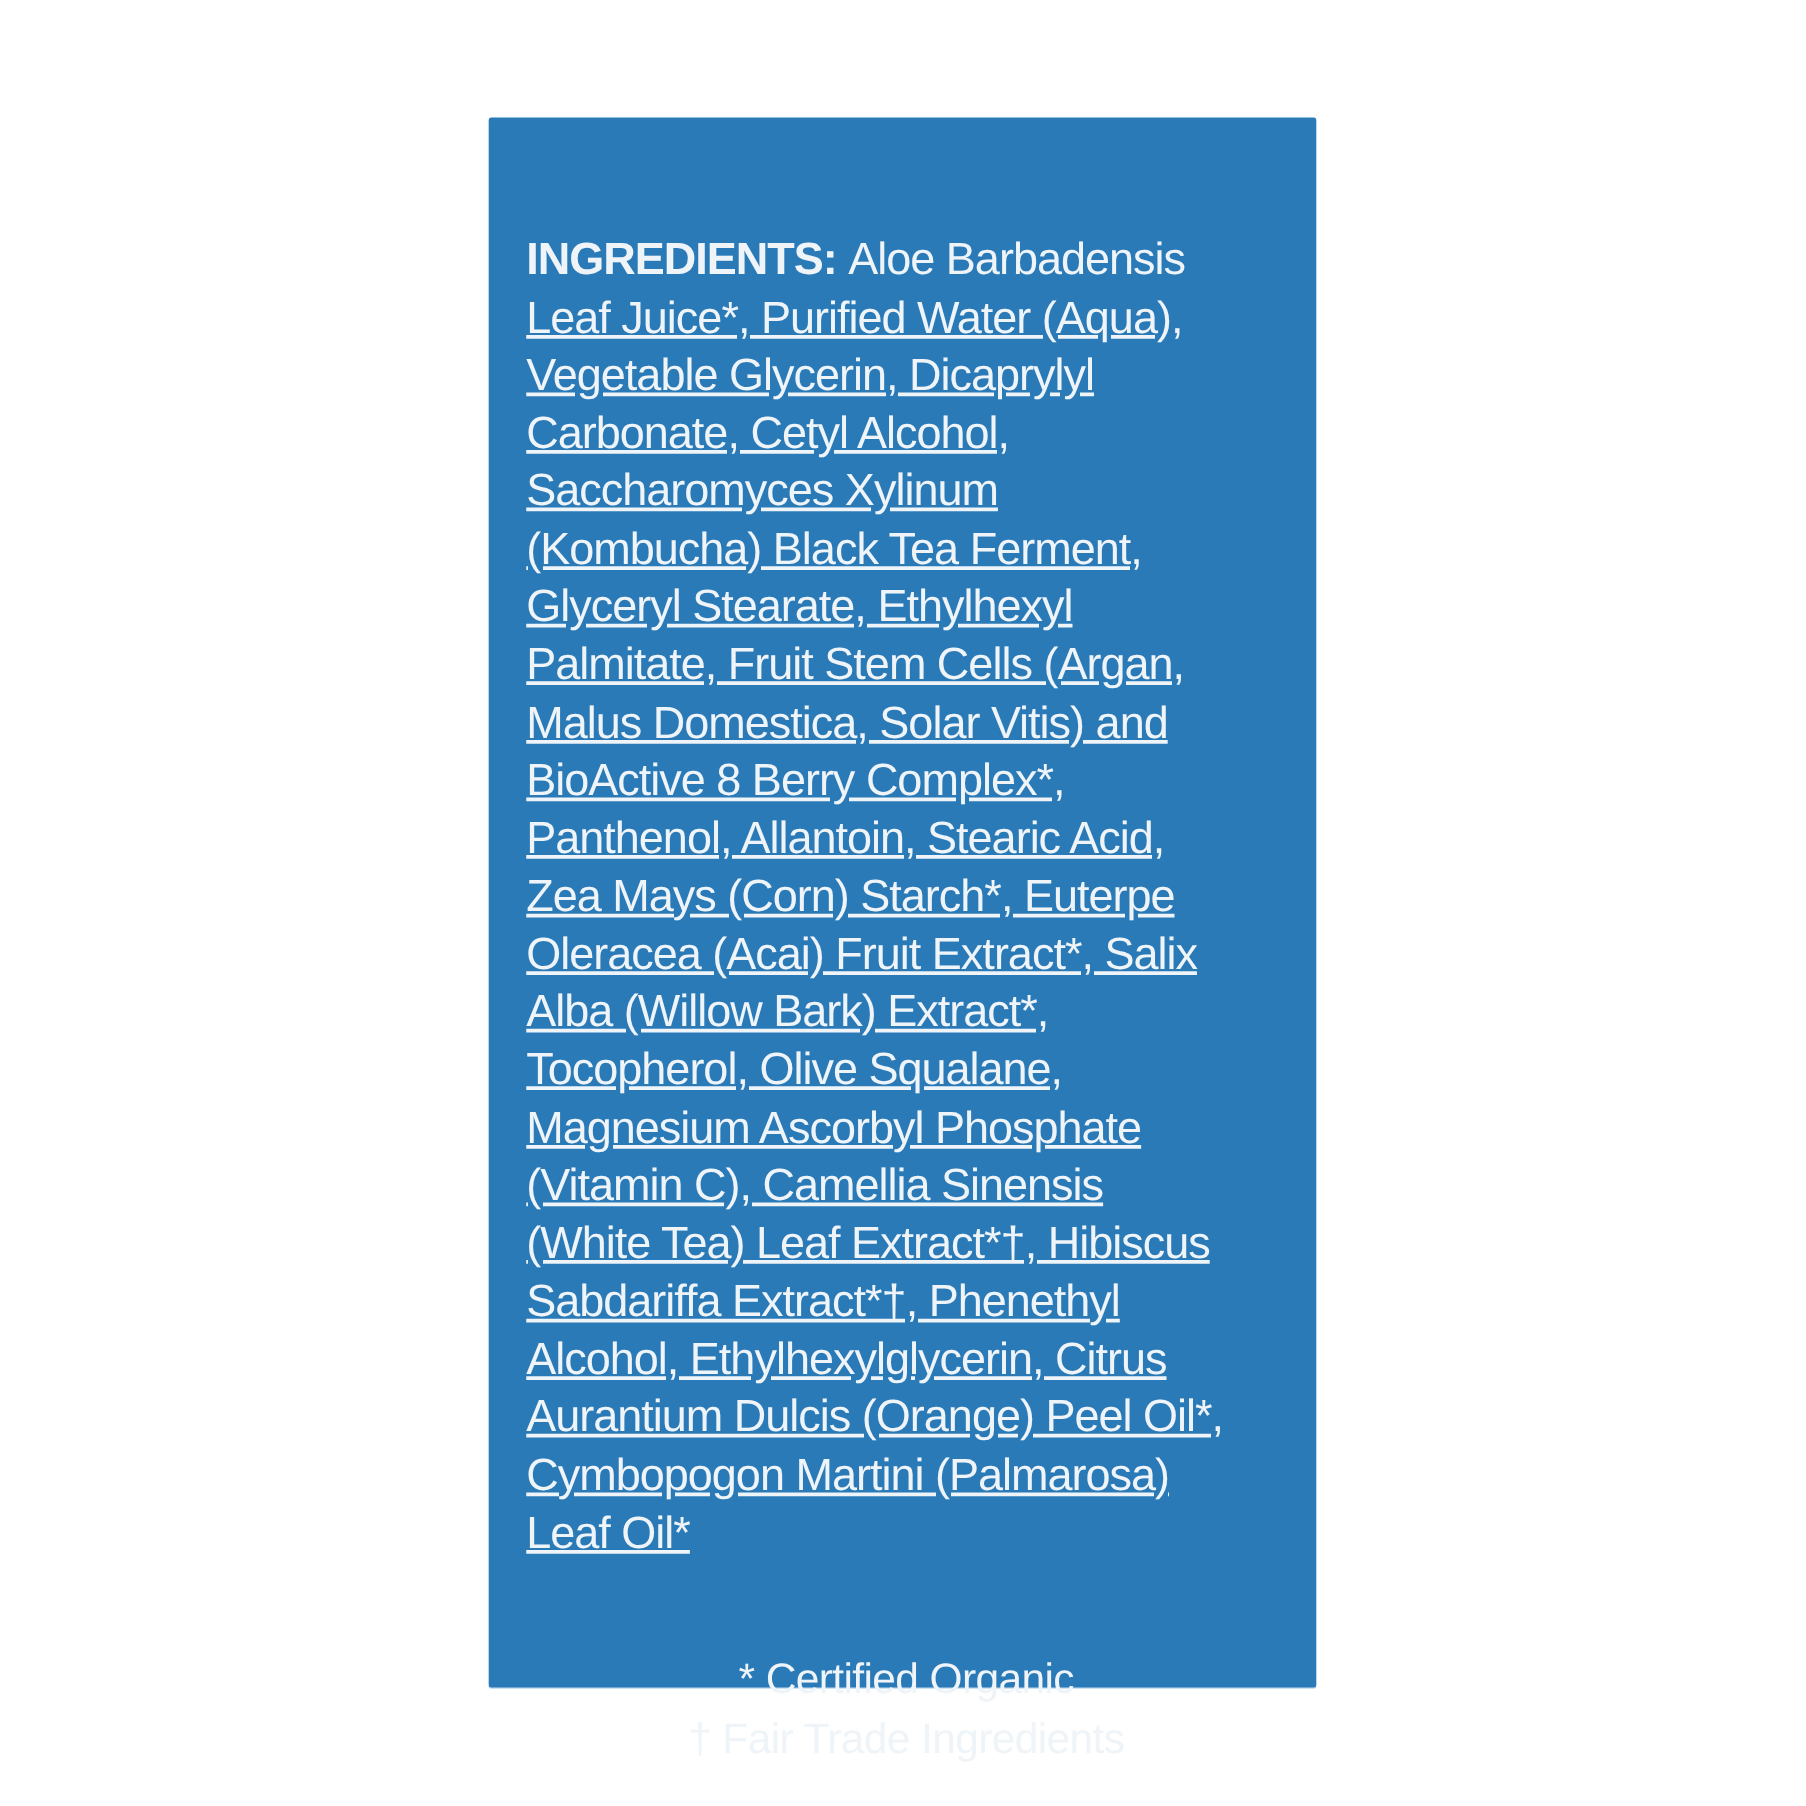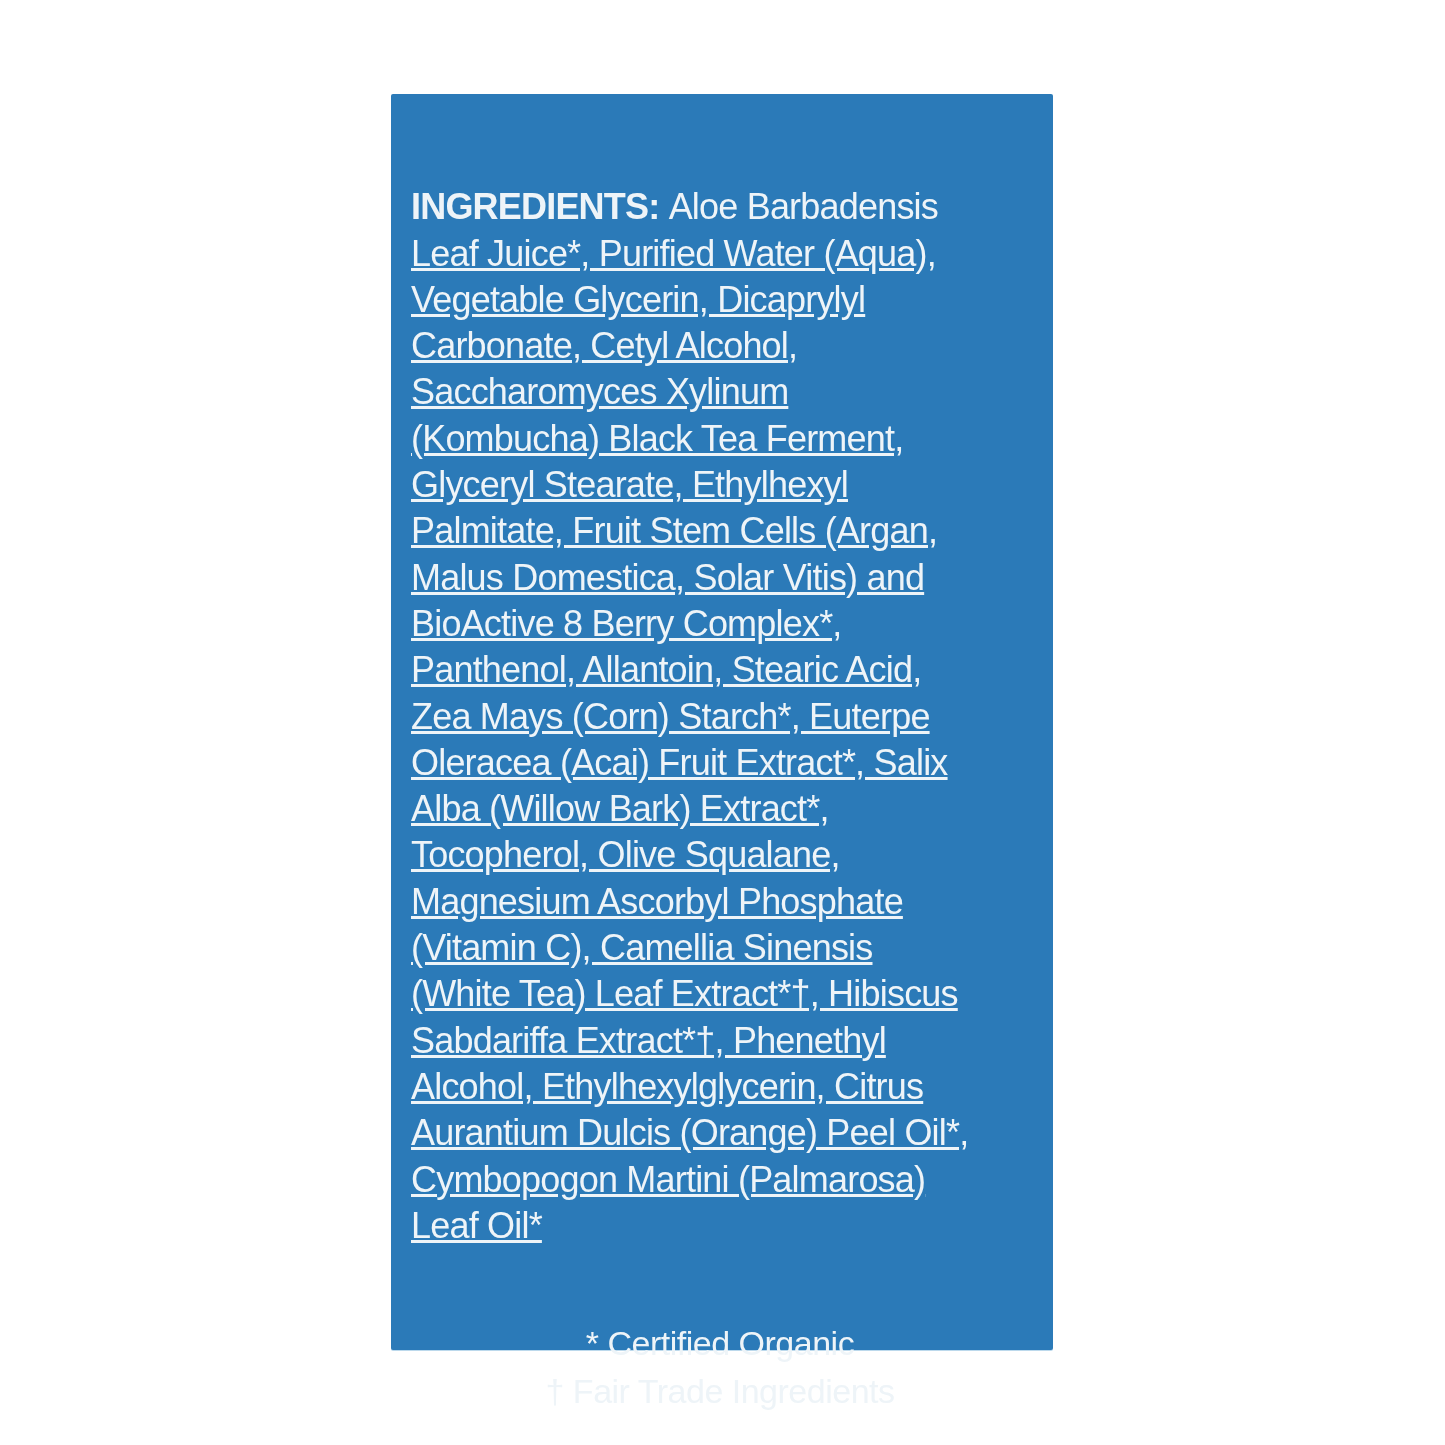--- a/index.html
+++ b/index.html
@@ -16,21 +16,21 @@
   }
   .label-panel {
     position: absolute;
     left: 391px;
     top: 94px;
     width: 662px;
     height: 1256px;
     box-sizing: border-box;
     background: #2b7ab8;
     border-radius: 2px;
-    padding: 44px 24px 0 20px;
+    padding: 44px 24px 0 30px;
     box-shadow: 0 1px 0 #bcd9ec;
   }
   .ingredients-text {
     margin: 0;
     color: #eef4f8;
     font-size: 36px;
     line-height: 46.3px;
     letter-spacing: -0.8px;
     white-space: pre-line;
   }

